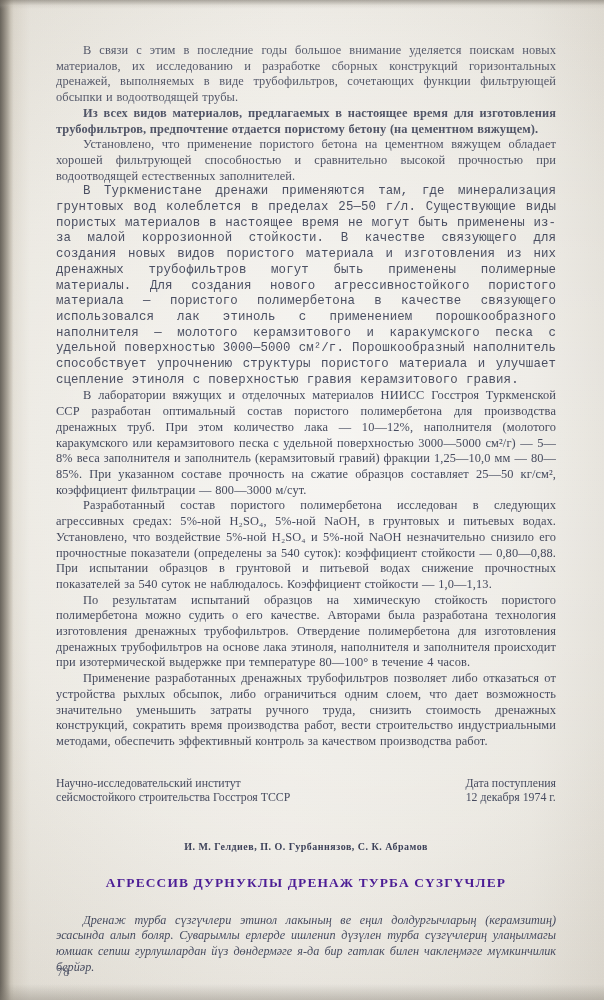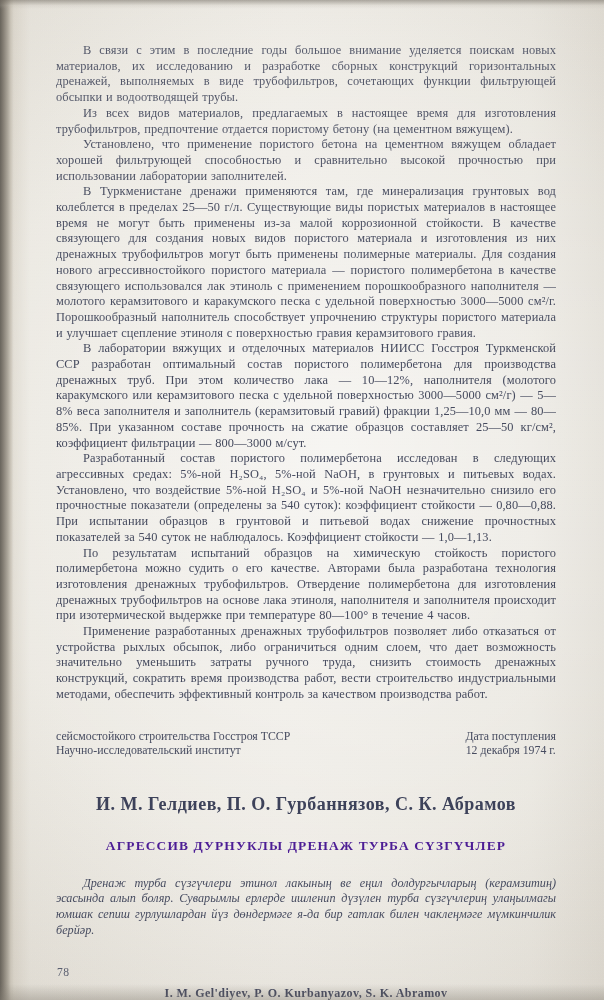--- a/index.html
+++ b/index.html
@@ -72,41 +72,41 @@
     line-height: 15.7px;
     letter-spacing: 0.1px;
     word-spacing: 0.5px;
     color: #454a5e;
     text-rendering: optimizeLegibility;
   }
   .body-par + .body-par { margin-top: 0px; }
 
   
   #content .body-par:nth-of-type(1) { opacity: 0.90; }
-  #content .body-par:nth-of-type(2) { opacity: 0.93; }
+  #content .body-par:nth-of-type(2) { opacity: 0.93; font-weight: bold; }
   #content .body-par:nth-of-type(3) { opacity: 0.95; }
-  #content .body-par:nth-of-type(4) { opacity: 0.97; }
+  #content .body-par:nth-of-type(4) { opacity: 0.97; font-family: Liberation Mono, monospace; }
 
   .meta-block {
     margin-top: 26px;
     display: flex;
     justify-content: space-between;
     align-items: flex-start;
     font-size: 11.8px;
     line-height: 14.6px;
     color: #474c60;
   }
   .meta-left { width: 300px; }
   .meta-right { text-align: center; white-space: nowrap; }
   .meta-line { display: block; }
 
   .authors {
     margin-top: 36px;
     text-align: center;
-    font-size: 18px;
+    font-size: 10px;
     font-weight: bold;
     letter-spacing: 0.5px;
     color: #3d425a;
   }
   .article-title {
     margin-top: 23px;
     text-align: center;
     font-size: 13.4px;
     font-weight: bold;
     letter-spacing: 1.15px;
@@ -149,31 +149,31 @@
 
 <div id="page">
 
   <div id="paper-bg"></div>
   <div id="paper-grain"></div>
 
   <div id="content">
 
     <p class="body-par">В связи с этим в последние годы большое внимание уделяется поискам новых материалов, их исследованию и разработке сборных конструкций горизонтальных дренажей, выполняемых в виде трубофильтров, сочетающих функции фильтрующей обсыпки и водоотводящей трубы.</p>
     <p class="body-par">Из всех видов материалов, предлагаемых в настоящее время для изготовления трубофильтров, предпочтение отдается пористому бетону (на цементном вяжущем).</p>
-    <p class="body-par">Установлено, что применение пористого бетона на цементном вяжущем обладает хорошей фильтрующей способностью и сравнительно высокой прочностью при использовании лаборатории заполнителей.</p>
+    <p class="body-par">Установлено, что применение пористого бетона на цементном вяжущем обладает хорошей фильтрующей способностью и сравнительно высокой прочностью при водоотводящей естественных заполнителей.</p>
     <p class="body-par">В Туркменистане дренажи применяются там, где минерализация грунтовых вод колеблется в пределах 25—50 г/л. Существующие виды пористых материалов в настоящее время не могут быть применены из-за малой коррозионной стойкости. В качестве связующего для создания новых видов пористого материала и изготовления из них дренажных трубофильтров могут быть применены полимерные материалы. Для создания нового агрессивностойкого пористого материала — пористого полимербетона в качестве связующего использовался лак этиноль с применением порошкообразного наполнителя — молотого керамзитового и каракумского песка с удельной поверхностью 3000—5000 см²/г. Порошкообразный наполнитель способствует упрочнению структуры пористого материала и улучшает сцепление этиноля с поверхностью гравия керамзитового гравия.</p>
     <p class="body-par">В лаборатории вяжущих и отделочных материалов НИИСС Госстроя Туркменской ССР разработан оптимальный состав пористого полимербетона для производства дренажных труб. При этом количество лака — 10—12%, наполнителя (молотого каракумского или керамзитового песка с удельной поверхностью 3000—5000 см²/г) — 5—8% веса заполнителя и заполнитель (керамзитовый гравий) фракции 1,25—10,0 мм — 80—85%. При указанном составе прочность на сжатие образцов составляет 25—50 кг/см², коэффициент фильтрации — 800—3000 м/сут.</p>
     <p class="body-par">Разработанный состав пористого полимербетона исследован в следующих агрессивных средах: 5%-ной H₂SO₄, 5%-ной NaOH, в грунтовых и питьевых водах. Установлено, что воздействие 5%-ной H₂SO₄ и 5%-ной NaOH незначительно снизило его прочностные показатели (определены за 540 суток): коэффициент стойкости — 0,80—0,88. При испытании образцов в грунтовой и питьевой водах снижение прочностных показателей за 540 суток не наблюдалось. Коэффициент стойкости — 1,0—1,13.</p>
     <p class="body-par">По результатам испытаний образцов на химическую стойкость пористого полимербетона можно судить о его качестве. Авторами была разработана технология изготовления дренажных трубофильтров. Отвердение полимербетона для изготовления дренажных трубофильтров на основе лака этиноля, наполнителя и заполнителя происходит при изотермической выдержке при температуре 80—100° в течение 4 часов.</p>
     <p class="body-par">Применение разработанных дренажных трубофильтров позволяет либо отказаться от устройства рыхлых обсыпок, либо ограничиться одним слоем, что дает возможность значительно уменьшить затраты ручного труда, снизить стоимость дренажных конструкций, сократить время производства работ, вести строительство индустриальными методами, обеспечить эффективный контроль за качеством производства работ.</p>
 
     <div class="meta-block">
       <div class="meta-left">
+        <span class="meta-line">Научно-исследовательский институт</span>
         <span class="meta-line">сейсмостойкого строительства Госстроя ТССР</span>
-        <span class="meta-line">Научно-исследовательский институт</span>
       </div>
       <div class="meta-right">
         <span class="meta-line">Дата поступления</span>
         <span class="meta-line">12 декабря 1974 г.</span>
       </div>
     </div>
 
     <div class="authors">И. М. Гелдиев, П. О. Гурбаннязов, С. К. Абрамов</div>
     <div class="article-title">АГРЕССИВ ДУРНУКЛЫ ДРЕНАЖ ТУРБА СҮЗГҮЧЛЕР</div>
     <p class="tk-par">Дренаж турба сүзгүчлери этинол лакының ве еңил долдургычларың (керамзитиң) эсасында алып боляр. Суварымлы ерлерде ишленип дүзүлен турба сүзгүчлериң улаңылмагы юмшак сепиш гурлушлардан йүз дөндермәге я-да бир гатлак билен чаклеңмәге мүмкинчилик берйәр.</p>

